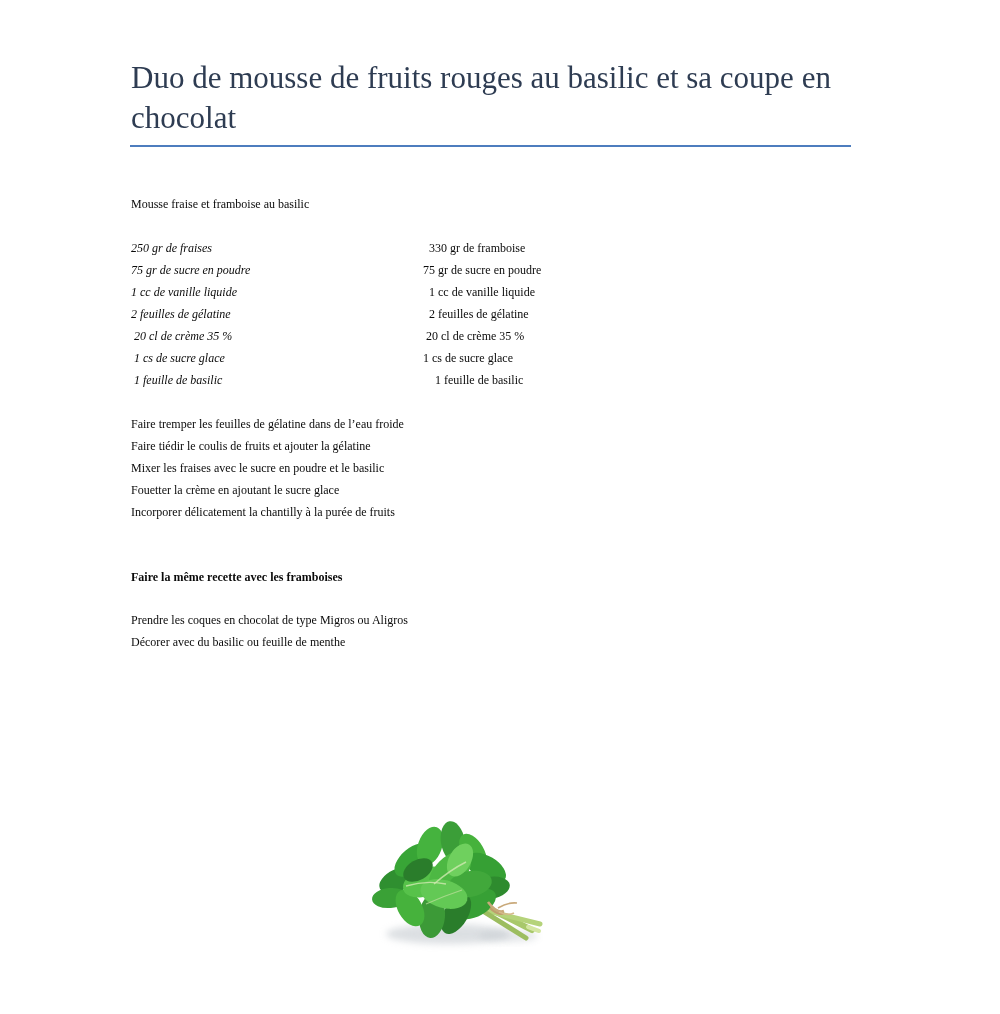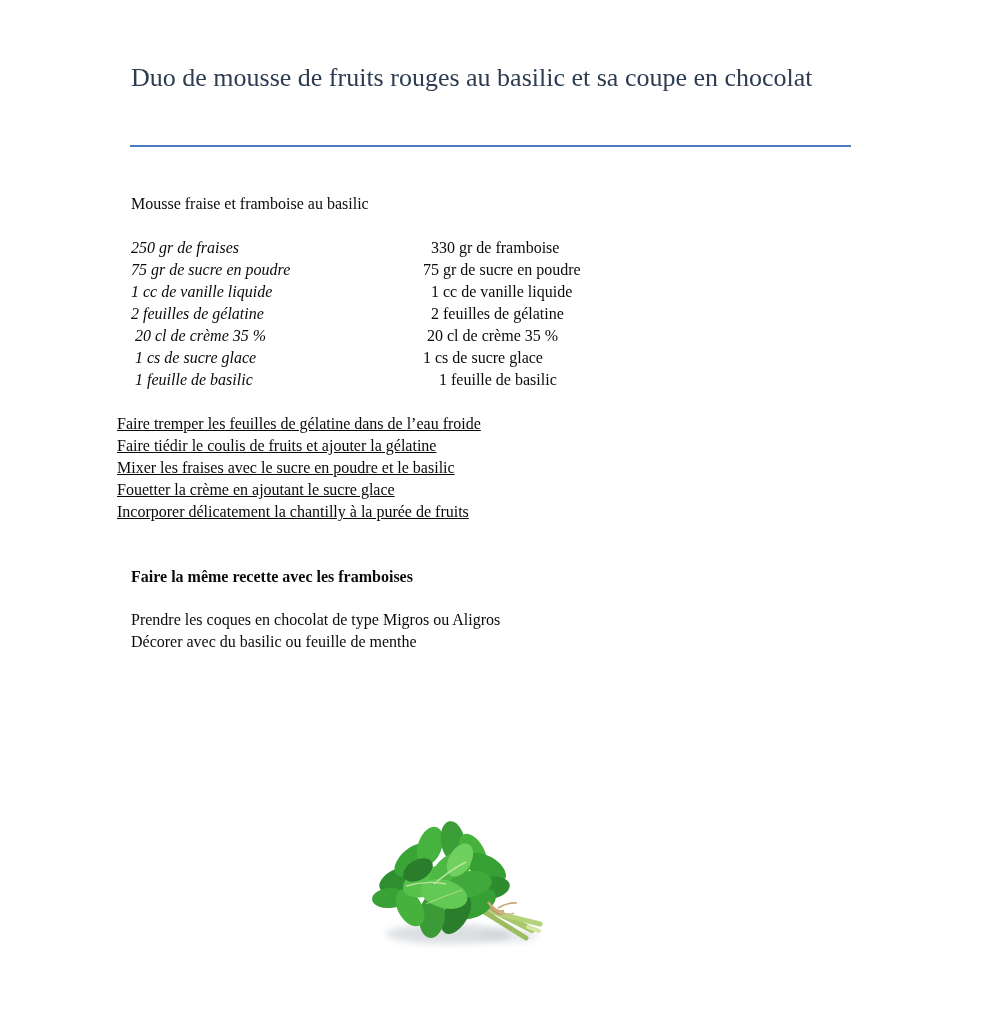--- a/index.html
+++ b/index.html
@@ -5,29 +5,29 @@
   html,body{margin:0;padding:0;}
   body{
     width:1000px;height:1014px;background:#ffffff;position:relative;
     font-family:"Liberation Serif","DejaVu Serif",serif;
     color:var(--body_text,#0a0a0a);
     overflow:hidden;
   }
   .abs{position:absolute;}
   #title{
     left:131px;top:58px;width:700px;
-    font-size:26px;line-height:40px;
+    font-size:31px;line-height:40px;
     color:var(--title_text,#2e3c52);
   }
   #rule{left:130px;top:145px;width:721px;height:2px;background:var(--rule,#4d7dbe);}
-  .body-text{font-size:16px;line-height:22px;}
+  .body-text{font-size:12px;line-height:22px;}
   #section-heading{left:131px;top:193px;}
   #ingredients-left{left:131px;top:237px;font-style:italic;}
   #ingredients-right{left:423px;top:237px;}
-  #steps{left:117px;top:413px;text-decoration:underline;}
+  #steps{left:131px;top:413px;}
   #variant-note{left:131px;top:566px;font-weight:bold;}
   #assembly{left:131px;top:609px;font-family:Liberation Serif, serif;}
   .line{white-space:pre;}
   #photo{left:368px;top:820px;width:190px;height:135px;}
   #photo svg{display:block;width:190px;height:135px;}
 </style>
 </head>
 <body>
 
 <div id="title" class="abs">Duo de mousse de fruits rouges au basilic et sa coupe en chocolat</div>

